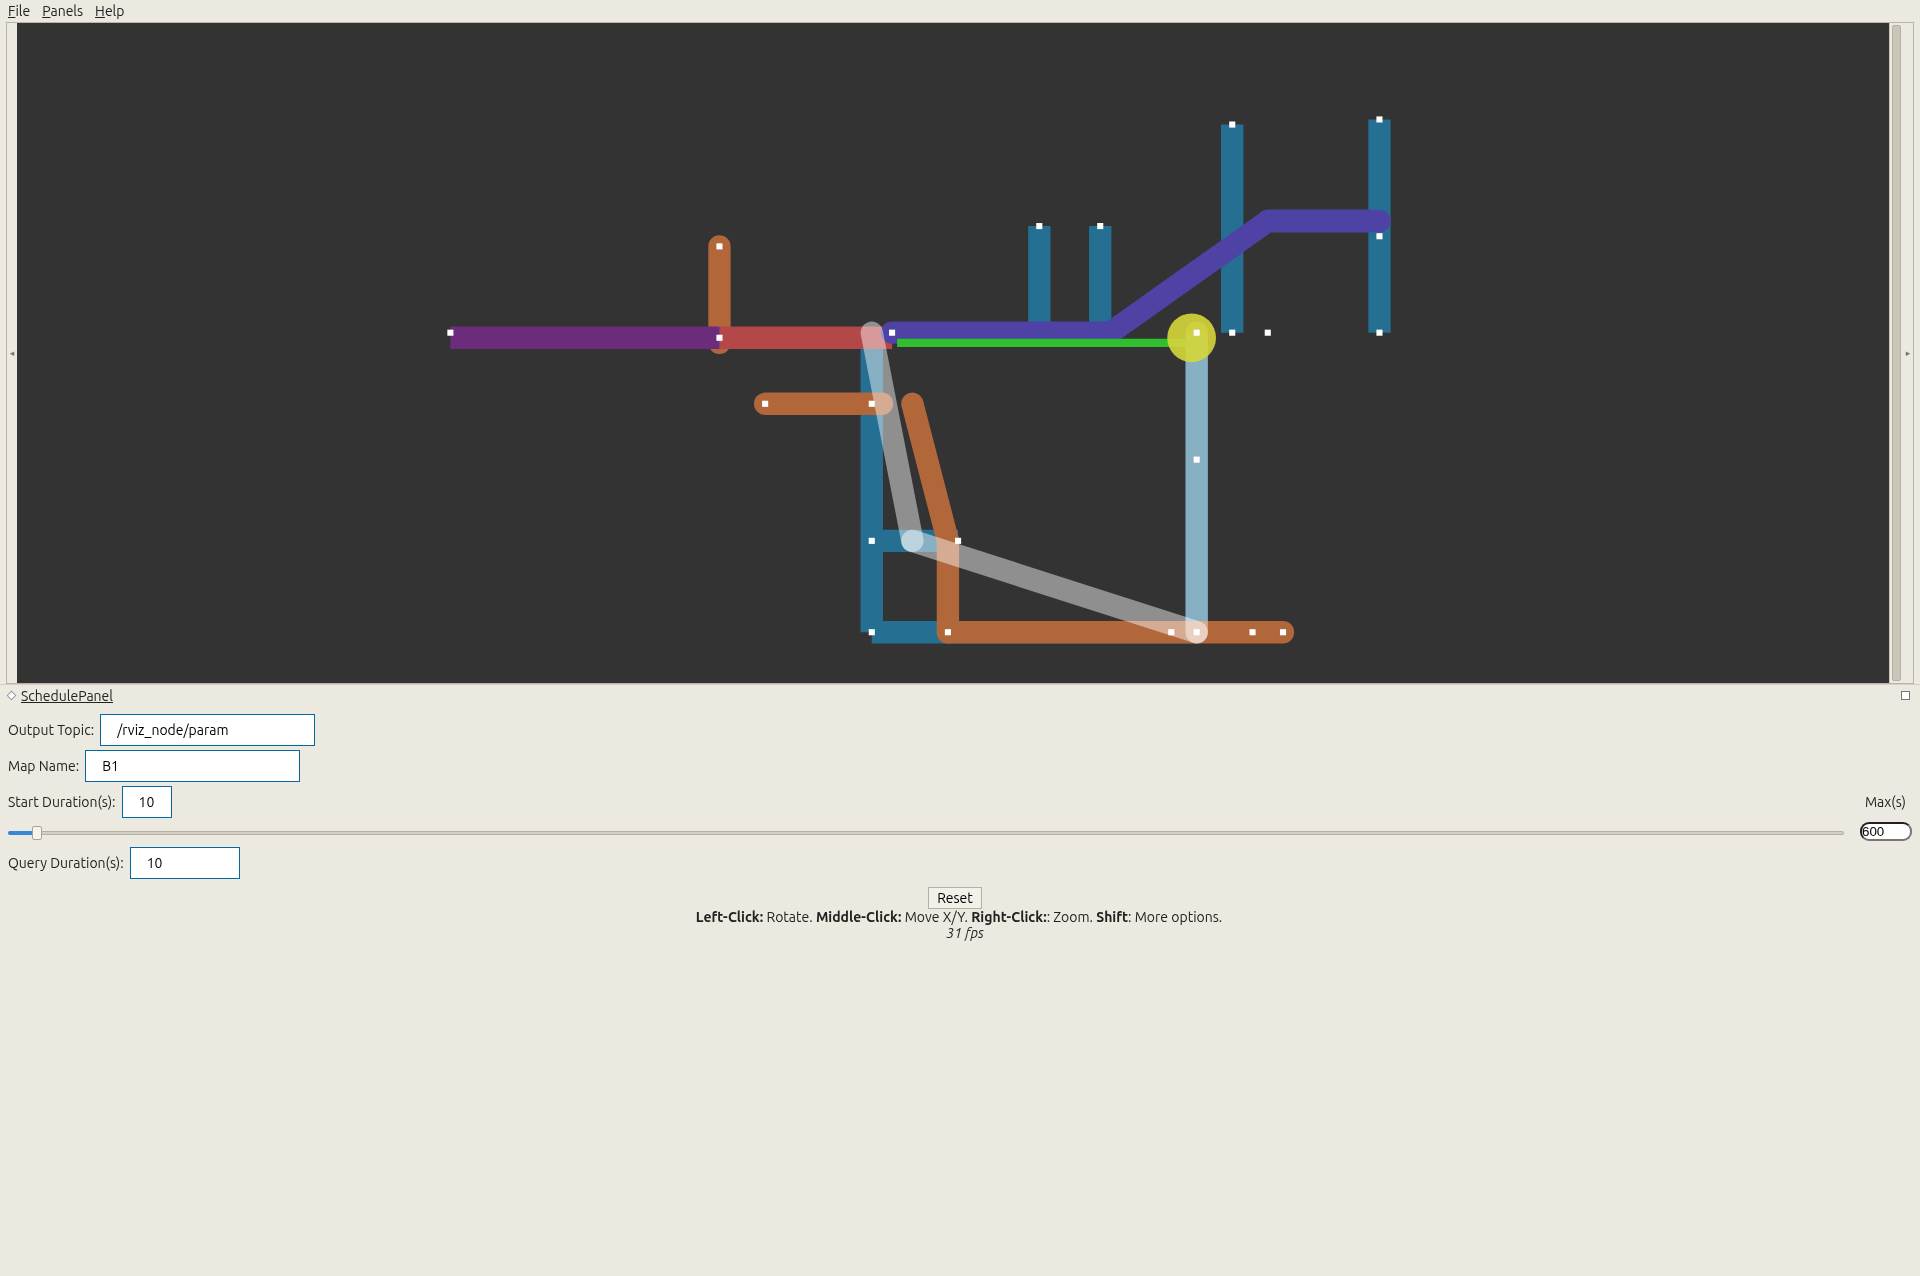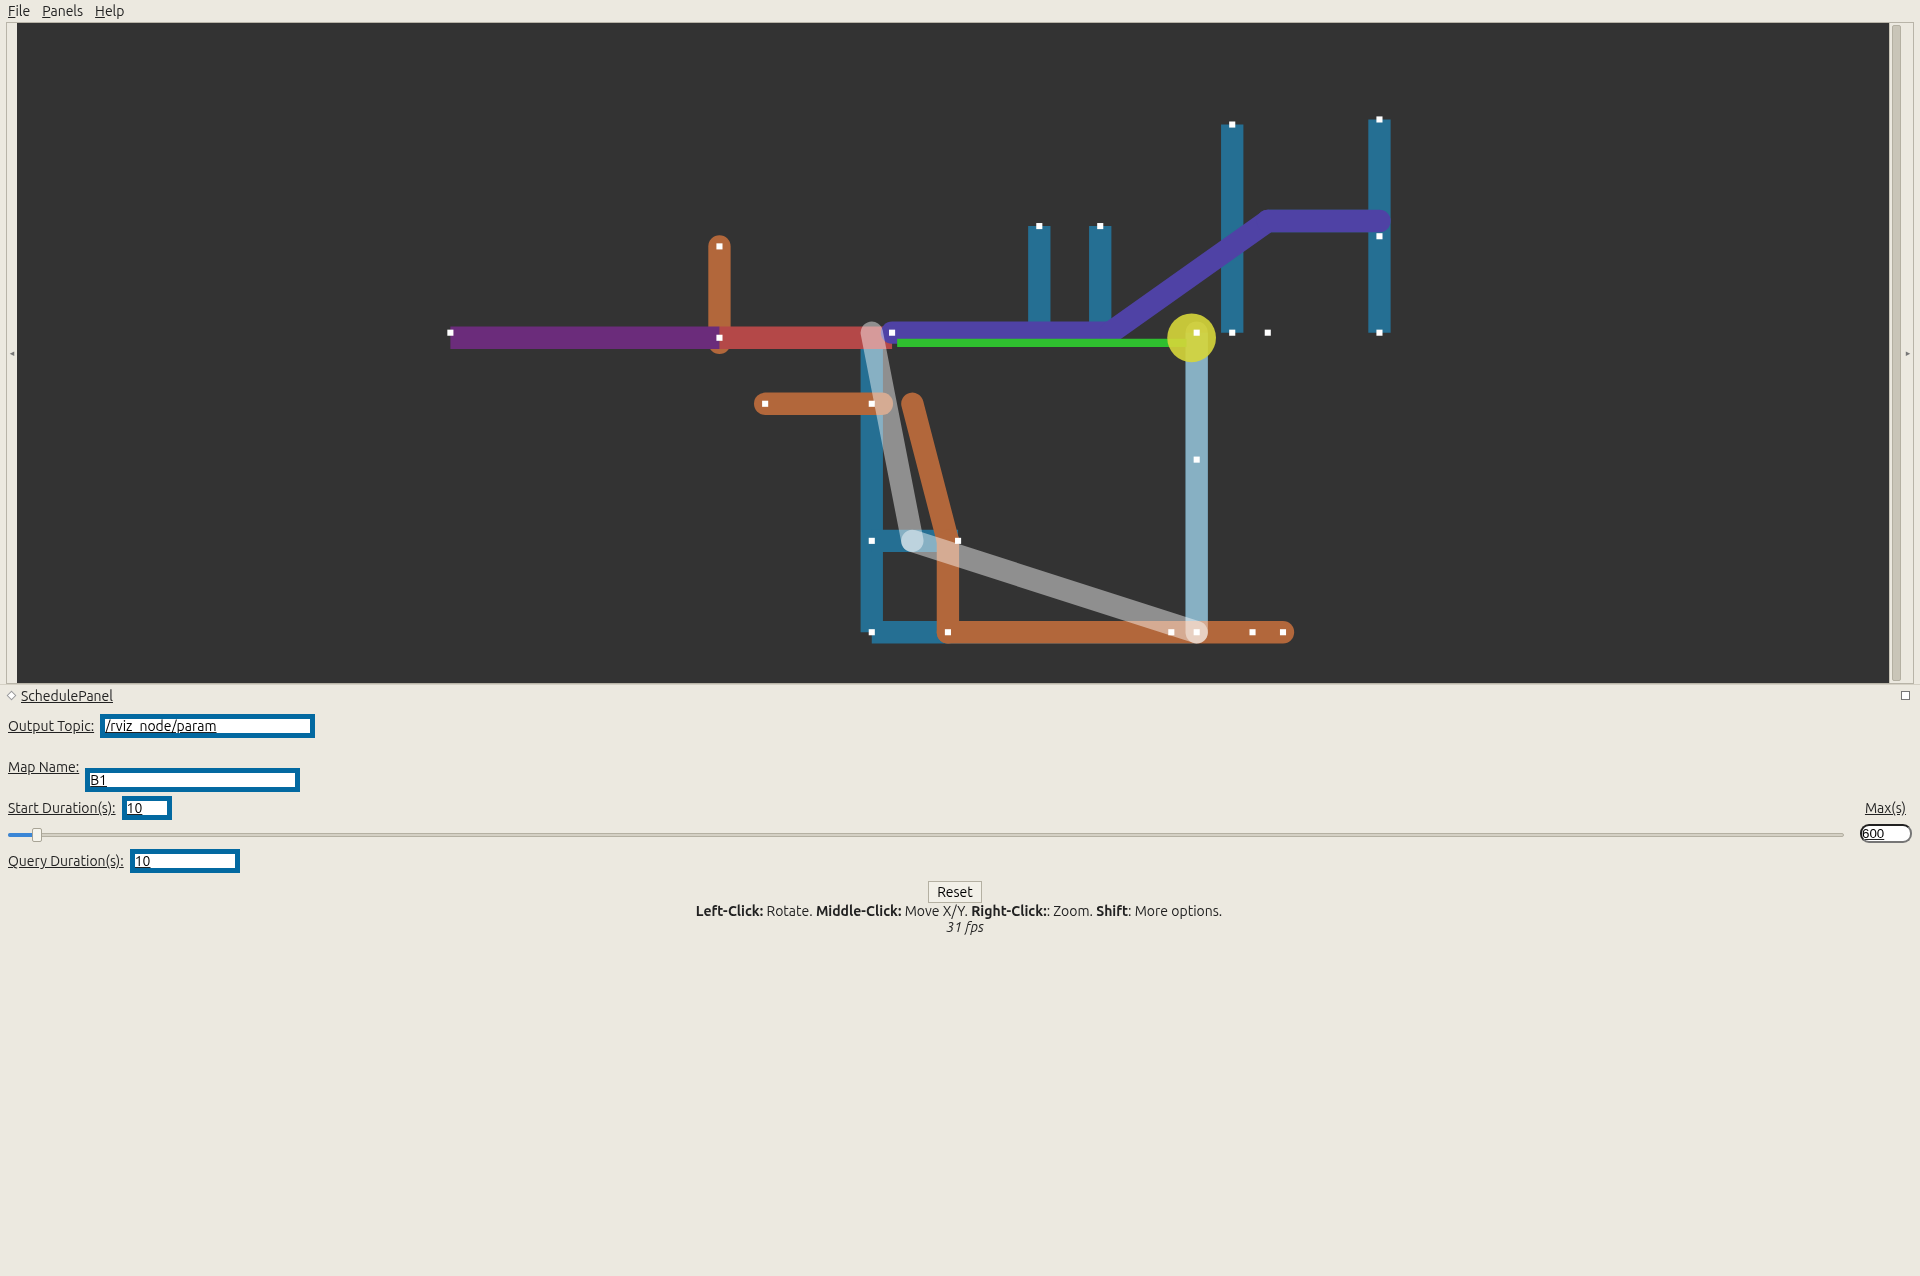--- a/index.html
+++ b/index.html
@@ -69,30 +69,29 @@
     margin: 0 6px 0 2px;
   }
   .panel-header .title { flex:1;text-decoration:underline; }
   .panel-header .box {
     width:9px; height:9px; border:1px solid #777; background:#fff;
     margin-right:4px;
   }
   .panel-body {
     padding: 4px 8px 2px 8px;
     background: #ece9e0;
-    text-decoration: underline;
   }
   .row { display:flex; align-items:center; margin: 4px 0; }
   .row label { margin-right: 6px; white-space:nowrap; }
   .row input[type=text] {
-    border: 5px solid #0369a1;
+    border: 1px solid #0369a1;
     background: #ffffff;
-    padding: 2px 0;
+    padding: 2px 16px;
     font: inherit;
-    height: 24px;
+    height: 32px;
   }
   .slider-row { display:flex; align-items:center; margin:4px 0 6px 0; }
   .slider {
     flex:1; height:16px; position:relative; margin-right:16px;
   }
   .slider .track {
     position:absolute; left:0; right:0; top:7px; height:4px;
     background:#d4d0c4; border:1px solid #b4b0a2; border-radius:2px;
   }
   .slider .fill {
@@ -198,21 +197,21 @@
   <span class="box"></span>
 </div>
 
 <div class="panel-body">
   <div class="row">
     <label>Output Topic:</label>
     <input type="text" style="width: 215px;" value="/rviz_node/param">
   </div>
   <div class="row">
     <label>Map Name:</label>
-    <input type="text" style="width: 215px; margin-top: 26px;" value="B1">
+    <input type="text" style="width: 215px;" value="B1">
   </div>
   <div class="row">
     <label>Start Duration(s):</label>
     <input type="text" style="width: 50px;" value="10">
     <div class="max-label-cell"><span>Max(s)</span></div>
   </div>
   <div class="slider-row">
     <div class="slider">
       <div class="track"></div>
       <div class="fill"></div>

